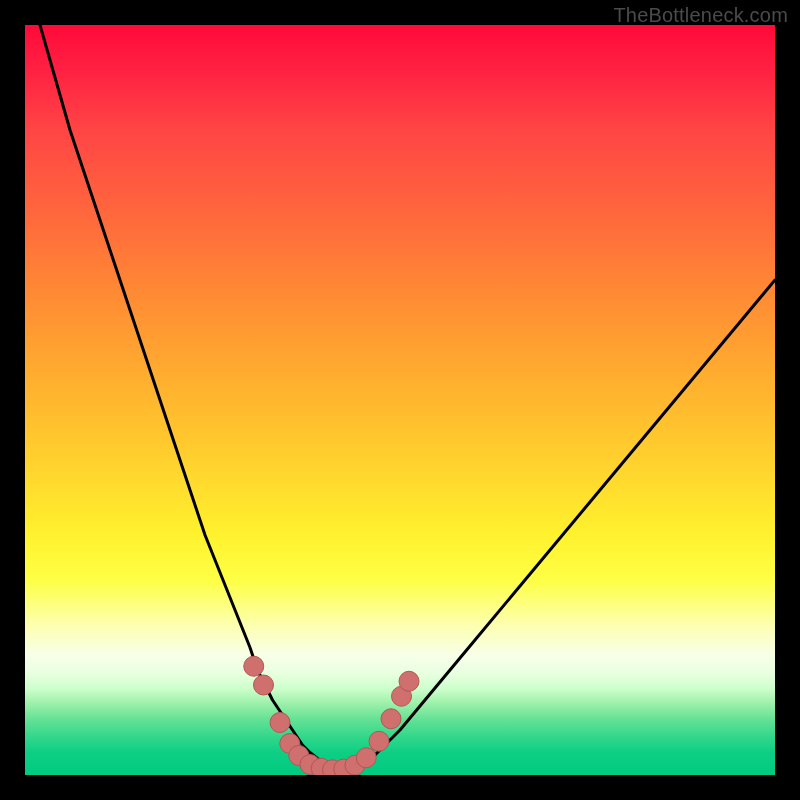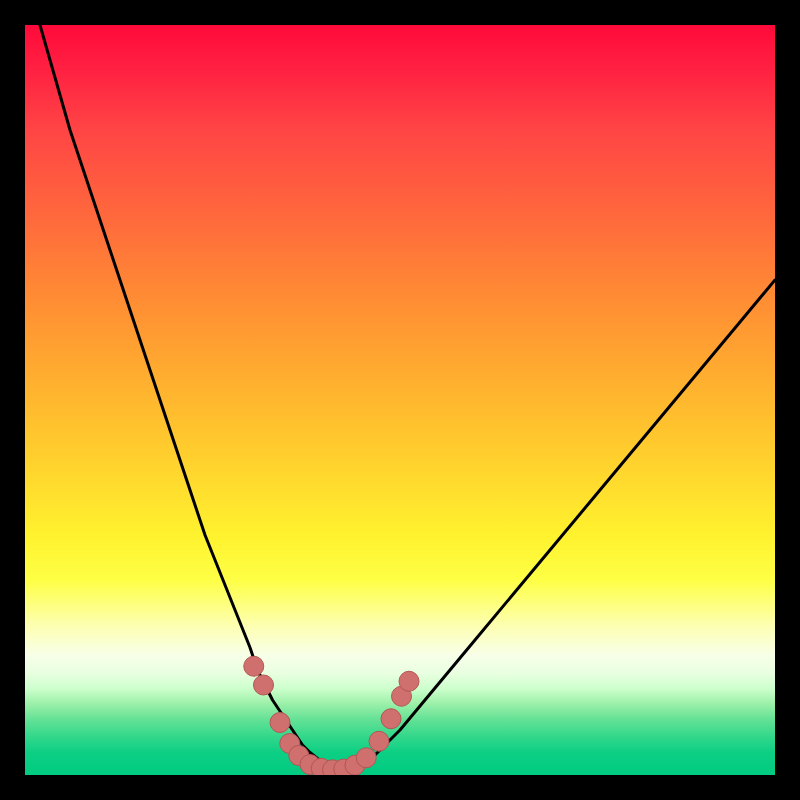--- a/index.html
+++ b/index.html
@@ -84,13 +84,14 @@
           <circle cx="318.75" cy="744.00" r="10" fill="#cf6f6e" stroke="#b35655" stroke-width="1"></circle>
           <circle cx="330.00" cy="740.25" r="10" fill="#cf6f6e" stroke="#b35655" stroke-width="1"></circle>
           <circle cx="341.25" cy="732.75" r="10" fill="#cf6f6e" stroke="#b35655" stroke-width="1"></circle>
           <circle cx="354.00" cy="716.25" r="10" fill="#cf6f6e" stroke="#b35655" stroke-width="1"></circle>
           <circle cx="366.00" cy="693.75" r="10" fill="#cf6f6e" stroke="#b35655" stroke-width="1"></circle>
           <circle cx="376.50" cy="671.25" r="10" fill="#cf6f6e" stroke="#b35655" stroke-width="1"></circle>
           <circle cx="384.00" cy="656.25" r="10" fill="#cf6f6e" stroke="#b35655" stroke-width="1"></circle>
         </g>
     </svg>
   </div>
+  <div class="watermark">TheBottleneck.com</div>
 </div>
 
 </body></html>

